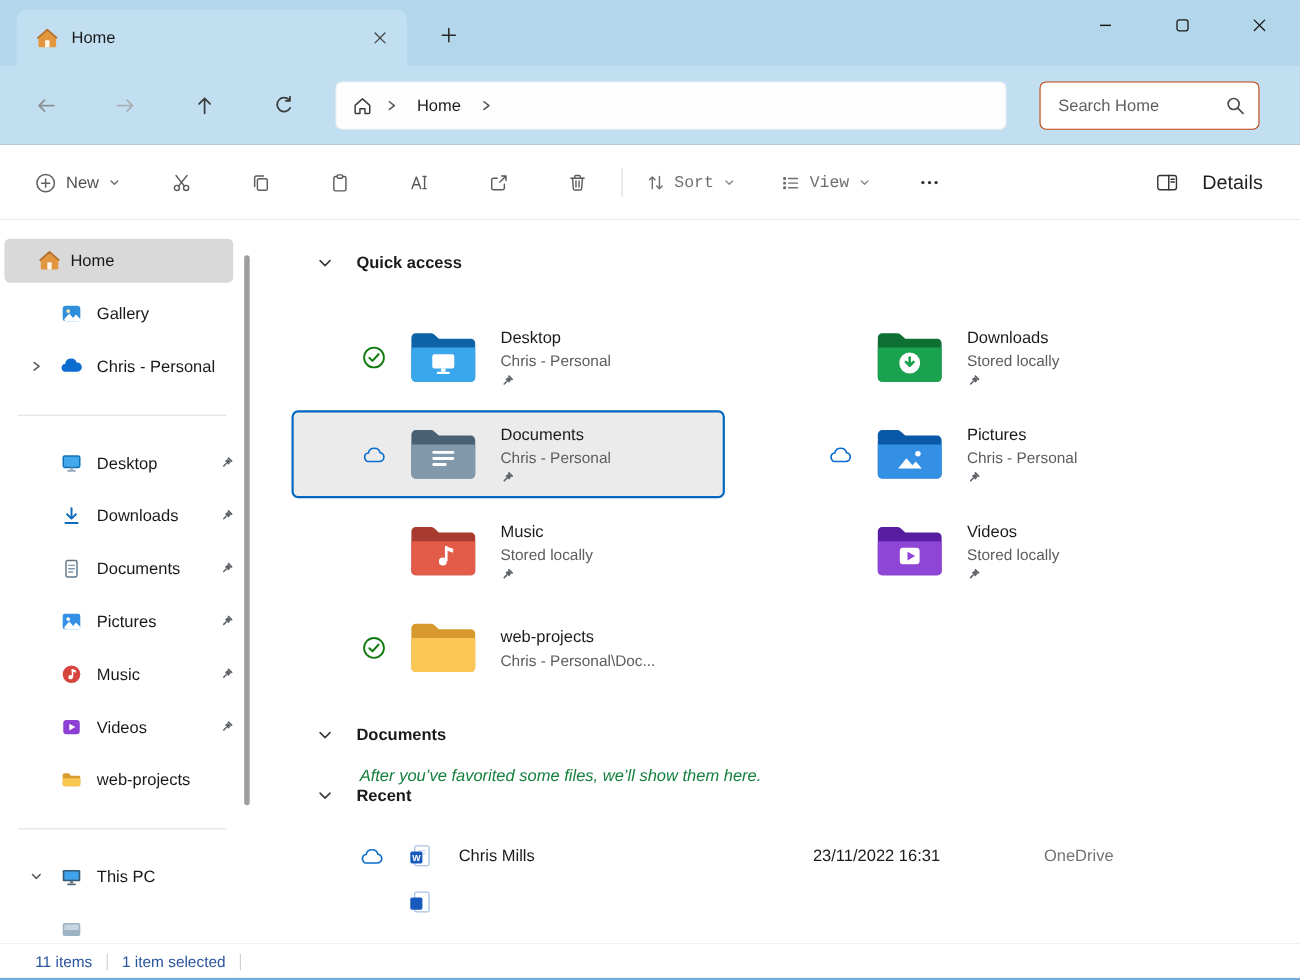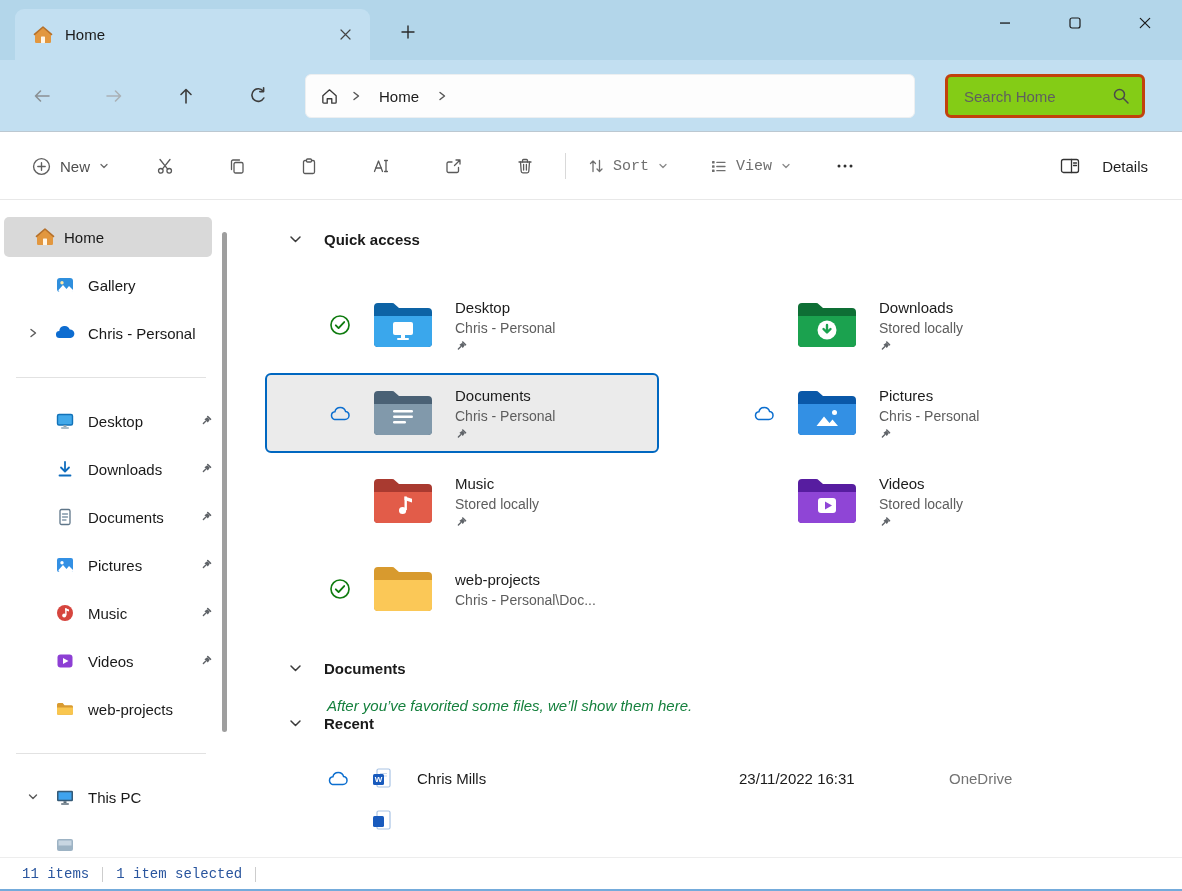--- a/index.html
+++ b/index.html
@@ -16,36 +16,36 @@
   .newtab{position:absolute;left:394px;top:18px;width:28px;height:28px;display:flex;align-items:center;justify-content:center;border-radius:4px;}
   .win-controls{position:absolute;right:15px;top:6px;display:flex;gap:26px;}
   .wc{width:44px;height:34px;display:flex;align-items:center;justify-content:center;}
 
   
   .navbar{height:72px;background:#c2dff1;display:flex;align-items:center;padding-left:24px;box-shadow:inset 0 -1px 0 #bcc8d1;}
   .nav-btn{width:36px;height:36px;display:flex;align-items:center;justify-content:center;border-radius:4px;flex:none;}
   .nav-btn + .nav-btn{margin-left:36px;}
   .crumb-bar{margin-left:29px;width:610px;height:44px;background:#fdfdfd;border:1px solid #eceff1;border-radius:6px;display:flex;align-items:center;padding:0 14px;gap:12px;flex:none;}
   .crumb-text{font-size:15px;color:#1b1b1b;padding:0 6px;}
-  .search-box{margin-left:30px;width:200px;height:44px;background:#84cc16;border:3px solid #c2410c;border-radius:6px;display:flex;align-items:center;padding:0 12px 0 16px;flex:none;}
+  .search-box{margin-left:30px;width:200px;height:44px;background:#ffffff;border:1px solid #c2410c;border-radius:6px;display:flex;align-items:center;padding:0 12px 0 16px;flex:none;}
   .search-box input{border:none;outline:none;background:transparent;font-family:inherit;font-size:15px;color:#1f1f1f;width:140px;}
   .search-box input::placeholder{color:#5f5f5f;opacity:1;}
   .search-mag{margin-left:auto;}
 
   
   .toolbar{height:68px;background:#fff;display:flex;align-items:center;padding:18px 22px;box-shadow:inset 0 -1px 0 #e8e8e8;}
   .tb-new{display:flex;align-items:center;gap:9px;color:#4f4f4f;font-size:15px;padding:8px 10px;border-radius:4px;}
   .tb-actions{display:flex;margin-left:26px;gap:32px;}
   .tb-icon{width:40px;height:40px;display:flex;align-items:center;justify-content:center;border-radius:4px;}
   .tb-sep{width:1px;height:26px;background:#d9d9d9;margin-left:20px;flex:none;}
   .tb-drop{display:flex;align-items:center;gap:9px;color:#6f6f6f;font-size:15px;padding:8px 8px;border-radius:4px;font-family:Liberation Mono, monospace;}
   .tb-sort{margin-left:14px;}
   .tb-view{margin-left:26px;}
   .tb-more{margin-left:28px;width:36px;height:36px;display:flex;align-items:center;justify-content:center;border-radius:4px;}
-  .tb-details{margin-left:auto;display:flex;align-items:center;gap:22px;color:#1f1f1f;font-size:15px;padding:8px 12px;border-radius:4px;text-align:right;}
+  .tb-details{margin-left:auto;display:flex;align-items:center;gap:22px;color:#1f1f1f;font-size:18px;padding:8px 12px;border-radius:4px;text-align:right;}
 
   
   .content{position:absolute;top:200px;left:0;right:0;bottom:34px;display:flex;background:#fff;}
 
   .sidebar{width:232px;flex:none;position:relative;padding-top:17px;overflow:hidden;}
   .side-item{height:40px;display:flex;align-items:center;border-radius:5px;margin:0 20px 8px 4px;}
   .side-item.root{padding-left:30px;}
   .side-item.selected{background:#d9d9d9;}
   .side-item.lvl1{padding-left:18px;}
   .chev-slot{width:22px;margin-right:10px;flex:none;display:flex;align-items:center;justify-content:center;}
@@ -74,21 +74,21 @@
   .empty-msg{margin-top:20px;padding-left:62px;font-size:15px;color:#15803d;font-style:italic;}
   .sec-recent{}
   .recent-row{display:flex;align-items:center;margin-top:26px;height:40px;}
   .recent-row.partial{margin-top:2px;}
   .file-icon{margin-left:20px;width:22px;flex:none;}
   .fname{margin-left:24px;width:322px;font-size:15px;color:#1b1b1b;}
   .fdate{width:210px;font-size:15px;color:#1b1b1b;}
   .floc{font-size:15px;color:#737373;}
 
   
-  .statusbar{position:absolute;left:0;right:0;bottom:0;height:34px;background:#fff;display:flex;align-items:center;padding-left:22px;gap:13px;font-size:14px;color:#29559e;box-shadow:inset 0 1px 0 #ededed;font-family:Liberation Mono, monospace;}
+  .statusbar{position:absolute;left:0;right:0;bottom:0;height:34px;background:#fff;display:flex;align-items:center;padding-left:32px;gap:13px;font-size:14px;color:#29559e;box-shadow:inset 0 1px 0 #ededed;}
   .vsep{width:1px;height:15px;background:#cdcdcd;}
   .bottom-edge{position:absolute;left:0;right:0;bottom:0;height:2px;background:#74abdb;}
 </style>
 </head>
 <body>
 
 <div class="titlebar" data-interactable="false">
   <div class="tab" data-interactable="true">
     <span data-interactable="false">
       <svg width="20" height="20" viewBox="0 0 20 20">

